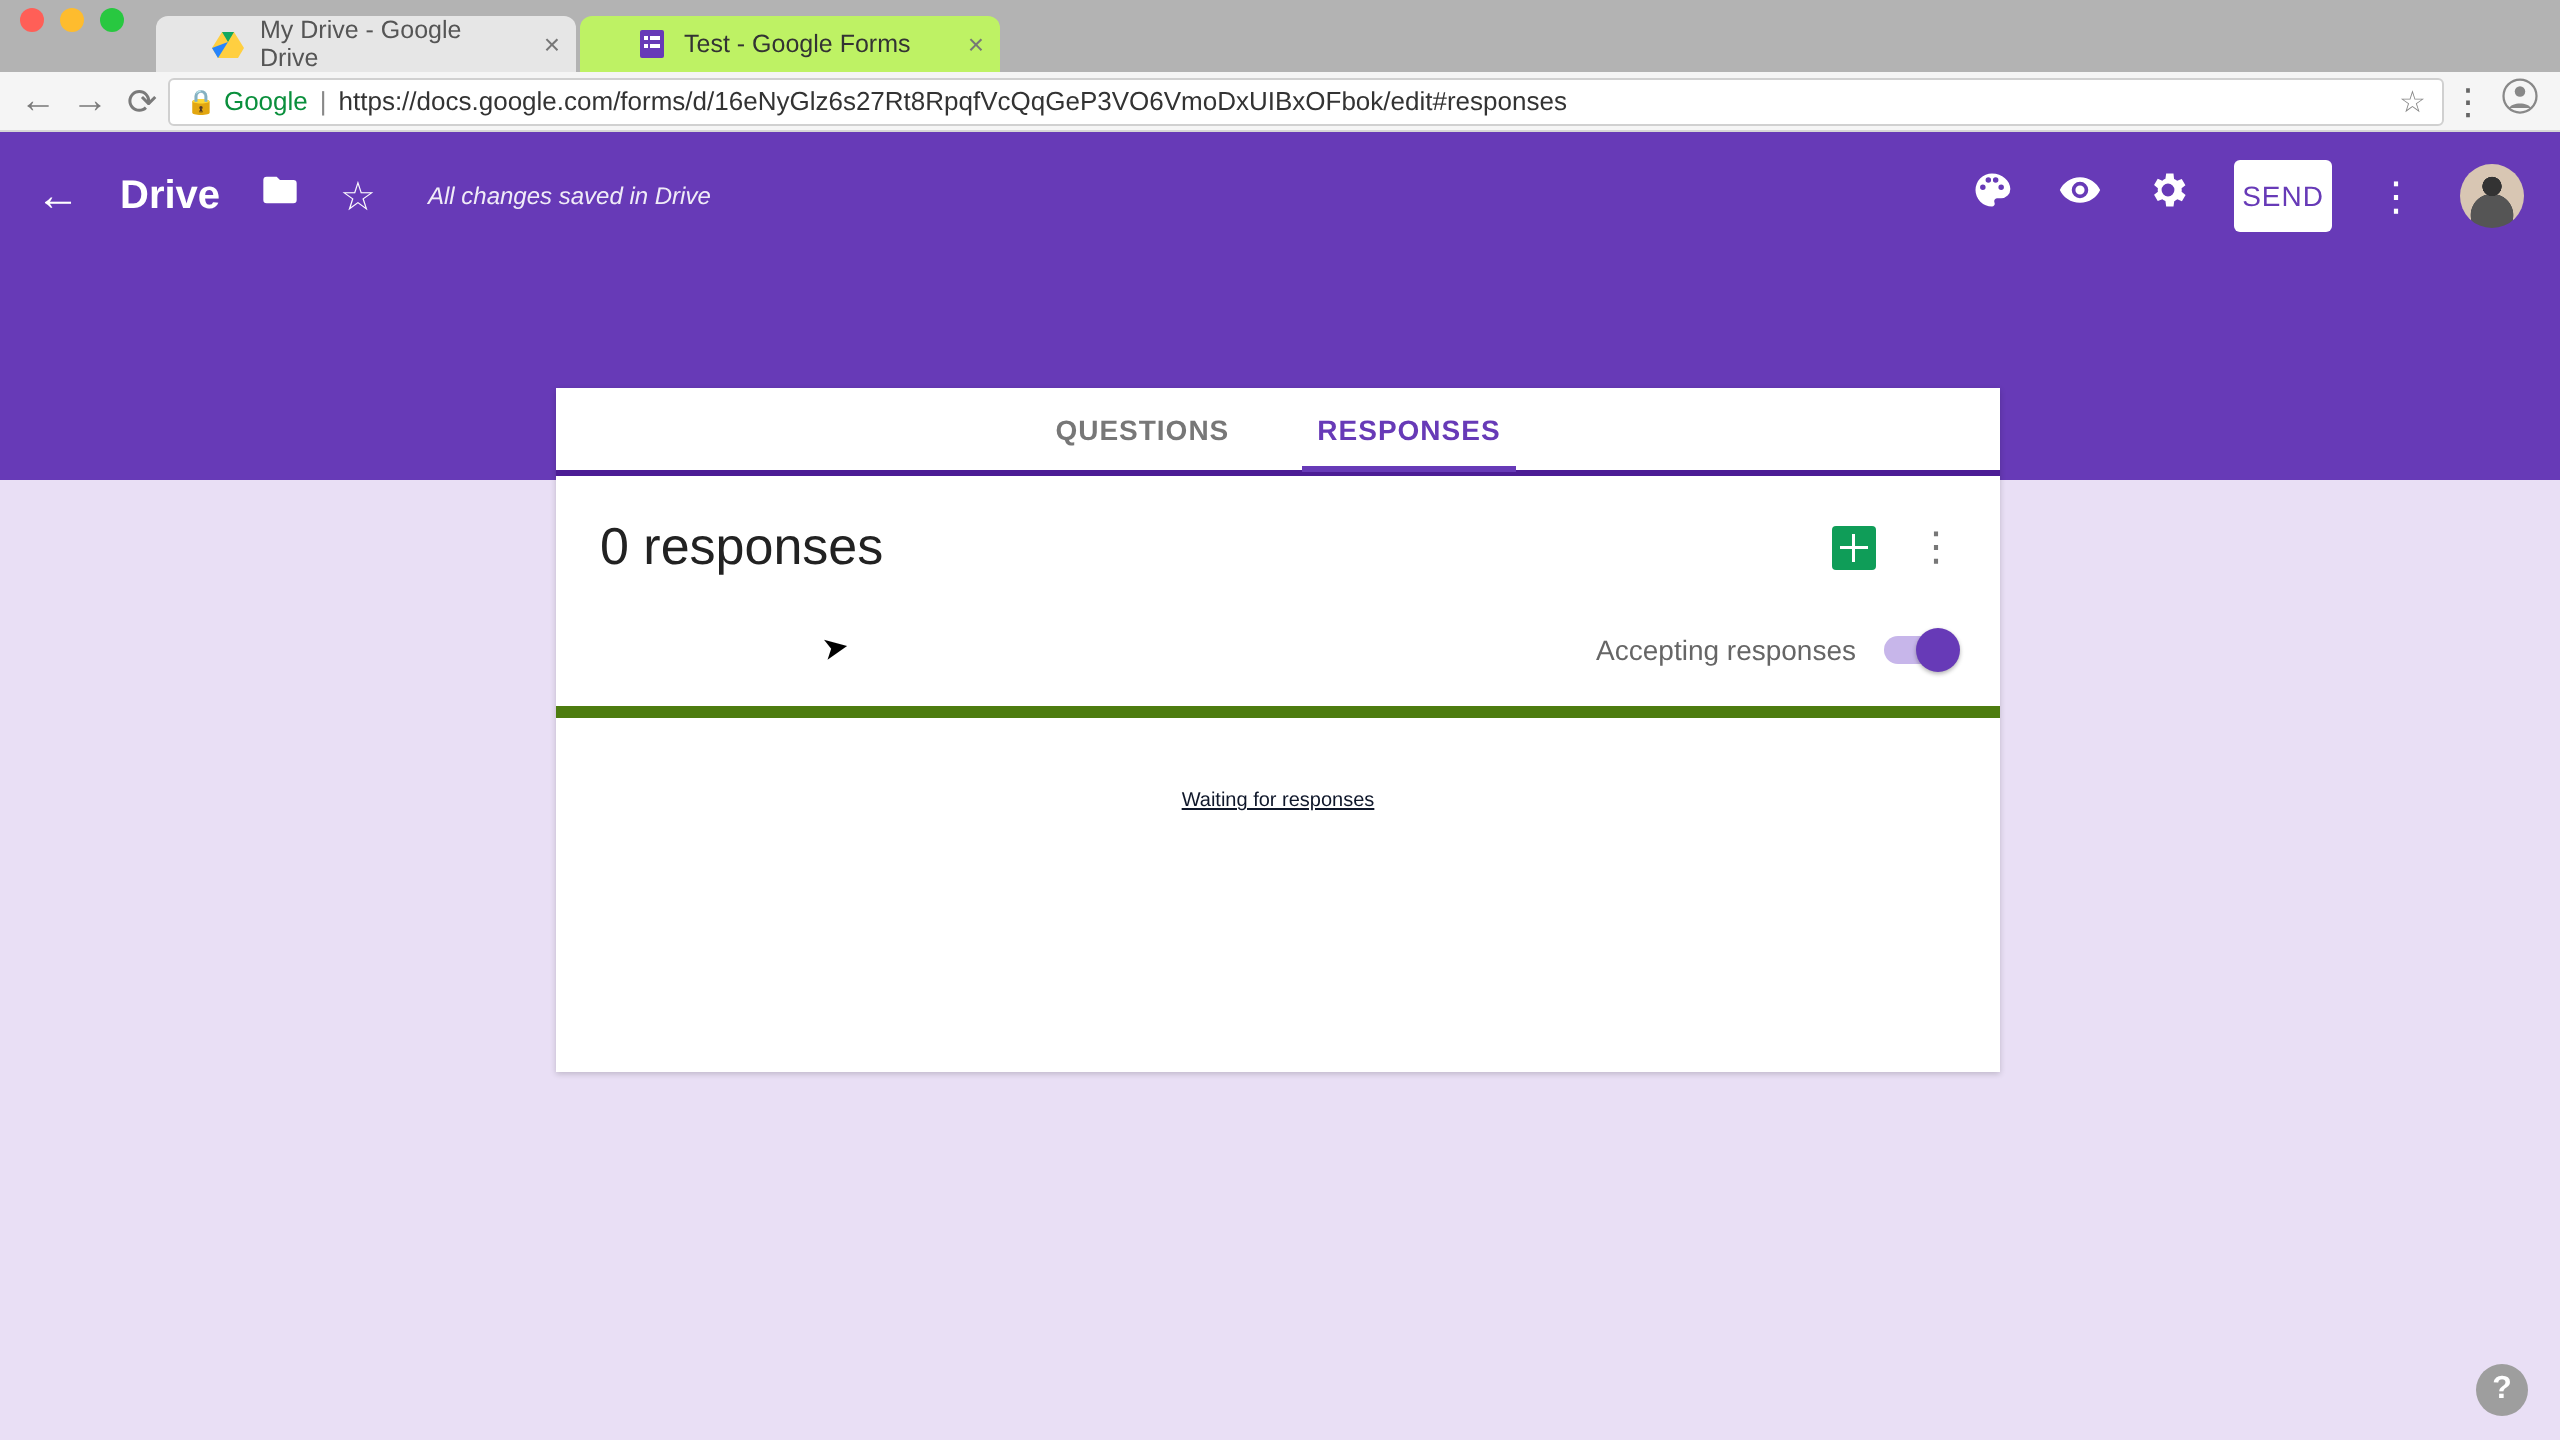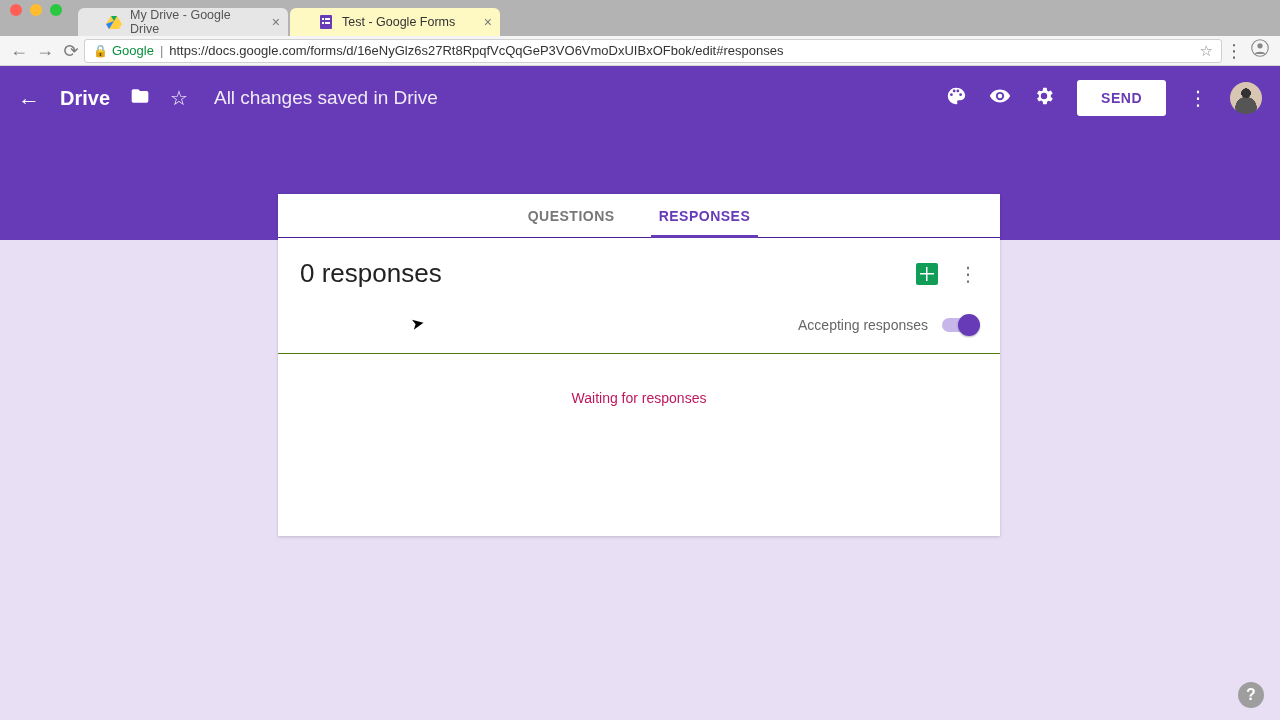--- a/index.html
+++ b/index.html
@@ -13,21 +13,21 @@
   .mac-green { background: #28c840; }
 
   
   .tab-strip { position: absolute; top: 0; left: 0; right: 0; height: 36px;
                background: #b3b3b3; display: flex; align-items: flex-end;
                padding-left: 78px; }
   .tab { height: 28px; width: 210px; background: #e6e6e6;
          border-top-left-radius: 6px; border-top-right-radius: 6px;
          margin-right: 2px; display: flex; align-items: center;
          padding: 0 28px; font-size: 12.5px; color: #555; position: relative; }
-  .tab.active { background: #fef9c3; color: #333; }
+  .tab.active { background: #bef264; color: #333; }
   .tab .favicon { width: 16px; height: 16px; margin-right: 8px; display: inline-flex; align-items:center; justify-content:center; }
   .tab .close-x { position: absolute; right: 8px; font-size: 14px; color: #777; }
 
   .addr-bar { position: absolute; top: 36px; left: 0; right: 0; height: 30px;
               background: #f5f5f5; display: flex; align-items: center;
               padding: 0 6px; border-bottom: 1px solid #d6d6d6; }
   .nav-arrow { width: 26px; text-align: center; color: #7a7a7a; font-size: 18px; }
   .omnibox { flex: 1; height: 24px; background: #fff; border: 1px solid #d0d0d0;
              border-radius: 3px; display: flex; align-items: center; padding: 0 8px;
              font-size: 13px; color: #555; }
@@ -43,59 +43,59 @@
          background: #e9dff5; }
   .app-header-band { position: absolute; top: 0; left: 0; right: 0; height: 174px;
                      background: #673ab7; }
   .app-header { position: absolute; top: 0; left: 0; right: 0; height: 64px;
                 display: flex; align-items: center; padding: 0 18px; color: #fff; }
   .hdr-left { display: flex; align-items: center; gap: 20px; }
   .hdr-back { font-size: 22px; color: #fff; }
   .hdr-title { font-size: 20px; font-weight: bold; }
   .hdr-folder { font-size: 20px; }
   .hdr-star { font-size: 20px; }
-  .hdr-saved { font-size: 19px; opacity: .9; margin-left: 6px; }
+  .hdr-saved { font-size: 12px; font-style: italic; opacity: .9; margin-left: 6px; }
   .hdr-right { margin-left: auto; display: flex; align-items: center; gap: 22px; }
   .hdr-icon { font-size: 20px; color: #fff; }
-  .send-btn { background: #fff; color: #673ab7; font-size: 14px; font-weight: 700;
-              letter-spacing: .5px; padding: 10px 24px; border-radius: 3px; }
+  .send-btn { background: #fff; color: #673ab7; font-size: 14px; font-weight: 400;
+              letter-spacing: .5px; padding: 10px 4px; border-radius: 3px; }
   .avatar { width: 32px; height: 32px; border-radius: 50%; background: #d8c6b3;
             background-image: radial-gradient(circle at 50% 35%, #333 0 18%, transparent 19%),
                               radial-gradient(circle at 50% 80%, #555 0 35%, transparent 36%); }
 
   
   .card { position: absolute; top: 128px; left: 278px; width: 722px; height: 342px;
           background: #fff; box-shadow: 0 1px 3px rgba(0,0,0,.18); }
   .tabs-row { height: 44px; display: flex; justify-content: center; align-items: center;
-              border-bottom: 1px solid #4c1d95; gap: 44px; }
+              border-bottom: 3px solid #4c1d95; gap: 44px; }
   .tab-btn { font-size: 14px; letter-spacing: .5px; font-weight: 600; color: #777;
              height: 100%; display:flex; align-items:center; position: relative; }
   .tab-btn.active { color: #673ab7; }
   .tab-btn.active::after { content: ""; position: absolute; left: -8px; right: -8px;
                            bottom: -1px; height: 3px; background: #673ab7; }
 
   .resp-header { display:flex; align-items:center; padding: 20px 22px 4px 22px; }
   .resp-count { font-size: 26px; font-weight: 400; color: #222; }
   .sheets-icon { margin-left: auto; width: 22px; height: 22px;
                  background: #0f9d58; border-radius: 2px; position: relative; }
   .sheets-icon::before { content:""; position:absolute; inset:4px; background:
                  linear-gradient(#fff,#fff) center/1.5px 100% no-repeat,
                  linear-gradient(#fff,#fff) center/100% 1.5px no-repeat; }
   .resp-menu { margin-left: 20px; color: #777; font-size: 20px; }
 
   .accepting-row { display:flex; align-items:center; justify-content:flex-end;
-                   padding: 24px 22px 20px 22px; border-bottom: 1px solid #4d7c0f; }
+                   padding: 24px 22px 20px 22px; border-bottom: 6px solid #4d7c0f; }
   .accepting-label { font-size: 14px; color: #666; margin-right: 14px; }
   .toggle { width: 36px; height: 14px; background: #c7b6ea; border-radius: 7px;
             position: relative; }
   .toggle .knob { position: absolute; right: -2px; top: -4px; width: 22px; height: 22px;
                   border-radius: 50%; background: #673ab7;
                   box-shadow: 0 1px 2px rgba(0,0,0,.3); }
 
-  .waiting { text-align: center; color: #be185d; font-size: 14px; padding-top: 36px; }
+  .waiting { text-align: center; color: #0f172a; font-size: 10px; padding-top: 36px; text-decoration: underline; }
 
   
   .cursor { position: absolute; top: 248px; left: 411px; font-size: 16px; color: #000;
             transform: rotate(-10deg); }
 
   
   .caption { position: absolute; left: 50%; transform: translateX(-50%);
              bottom: 74px; background: rgba(20,20,20,.92); color: #fff;
              font-size: 27px; padding: 8px 20px; border-radius: 4px;
              white-space: nowrap; }

